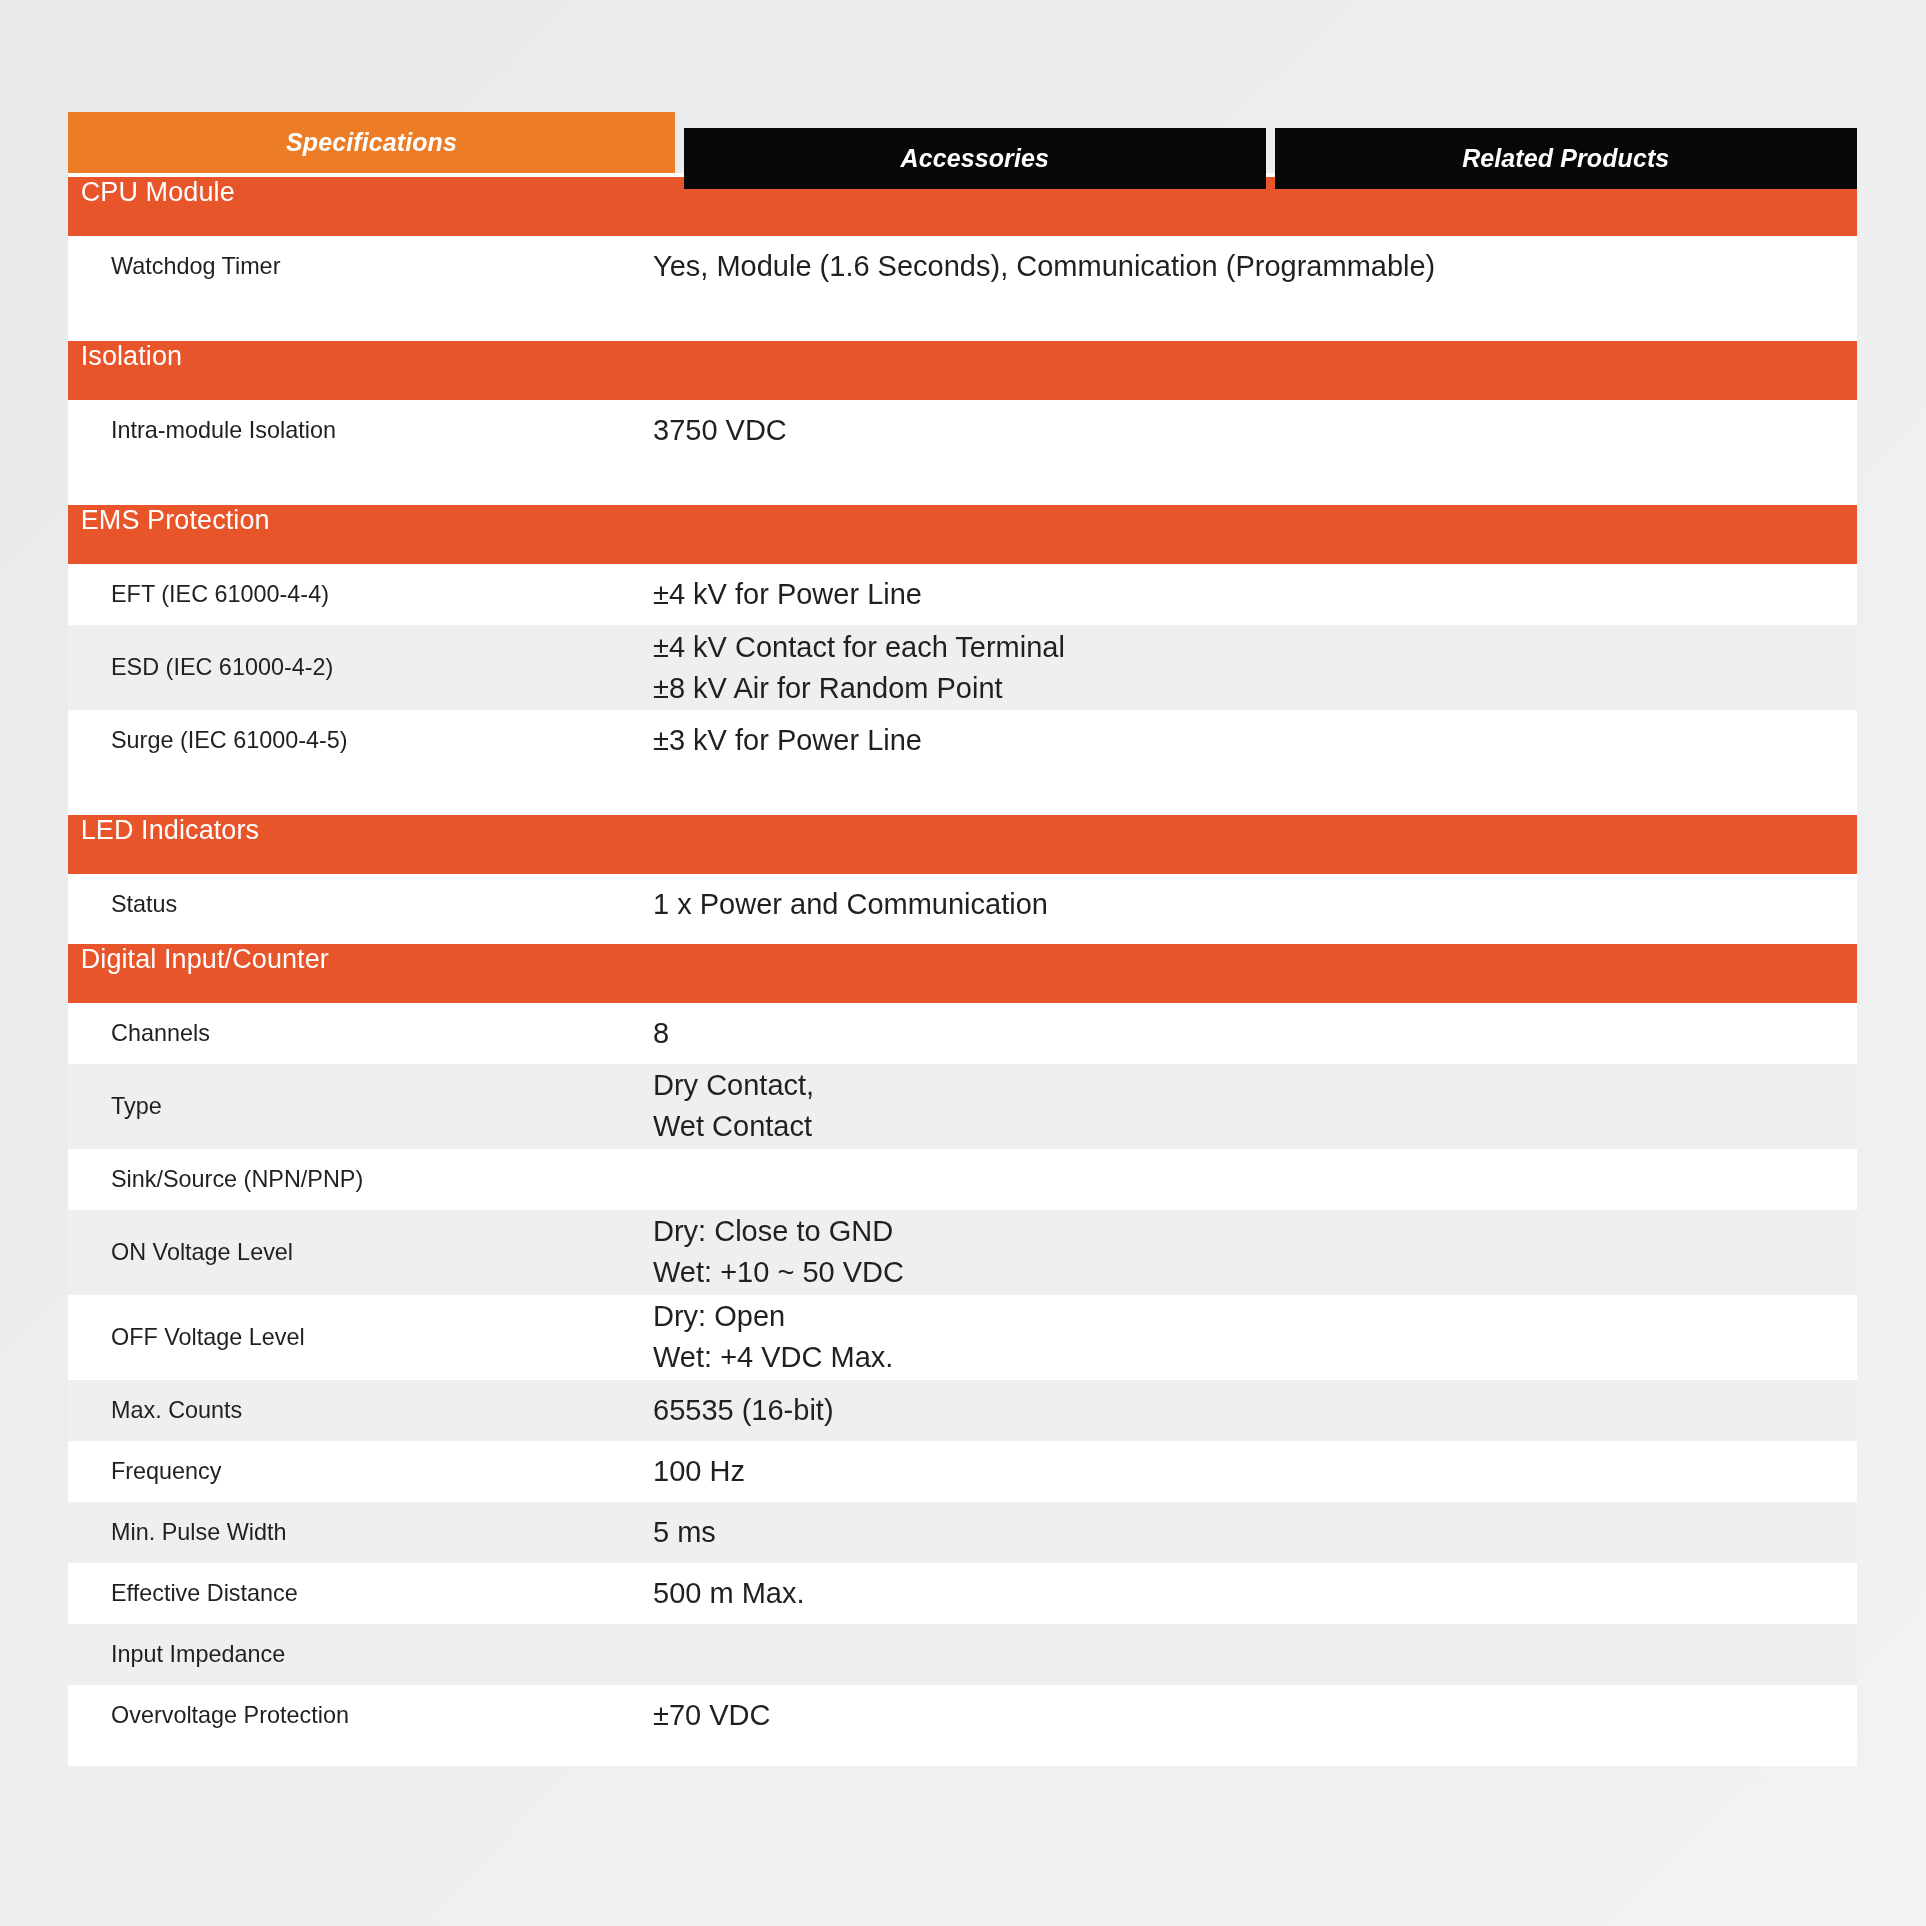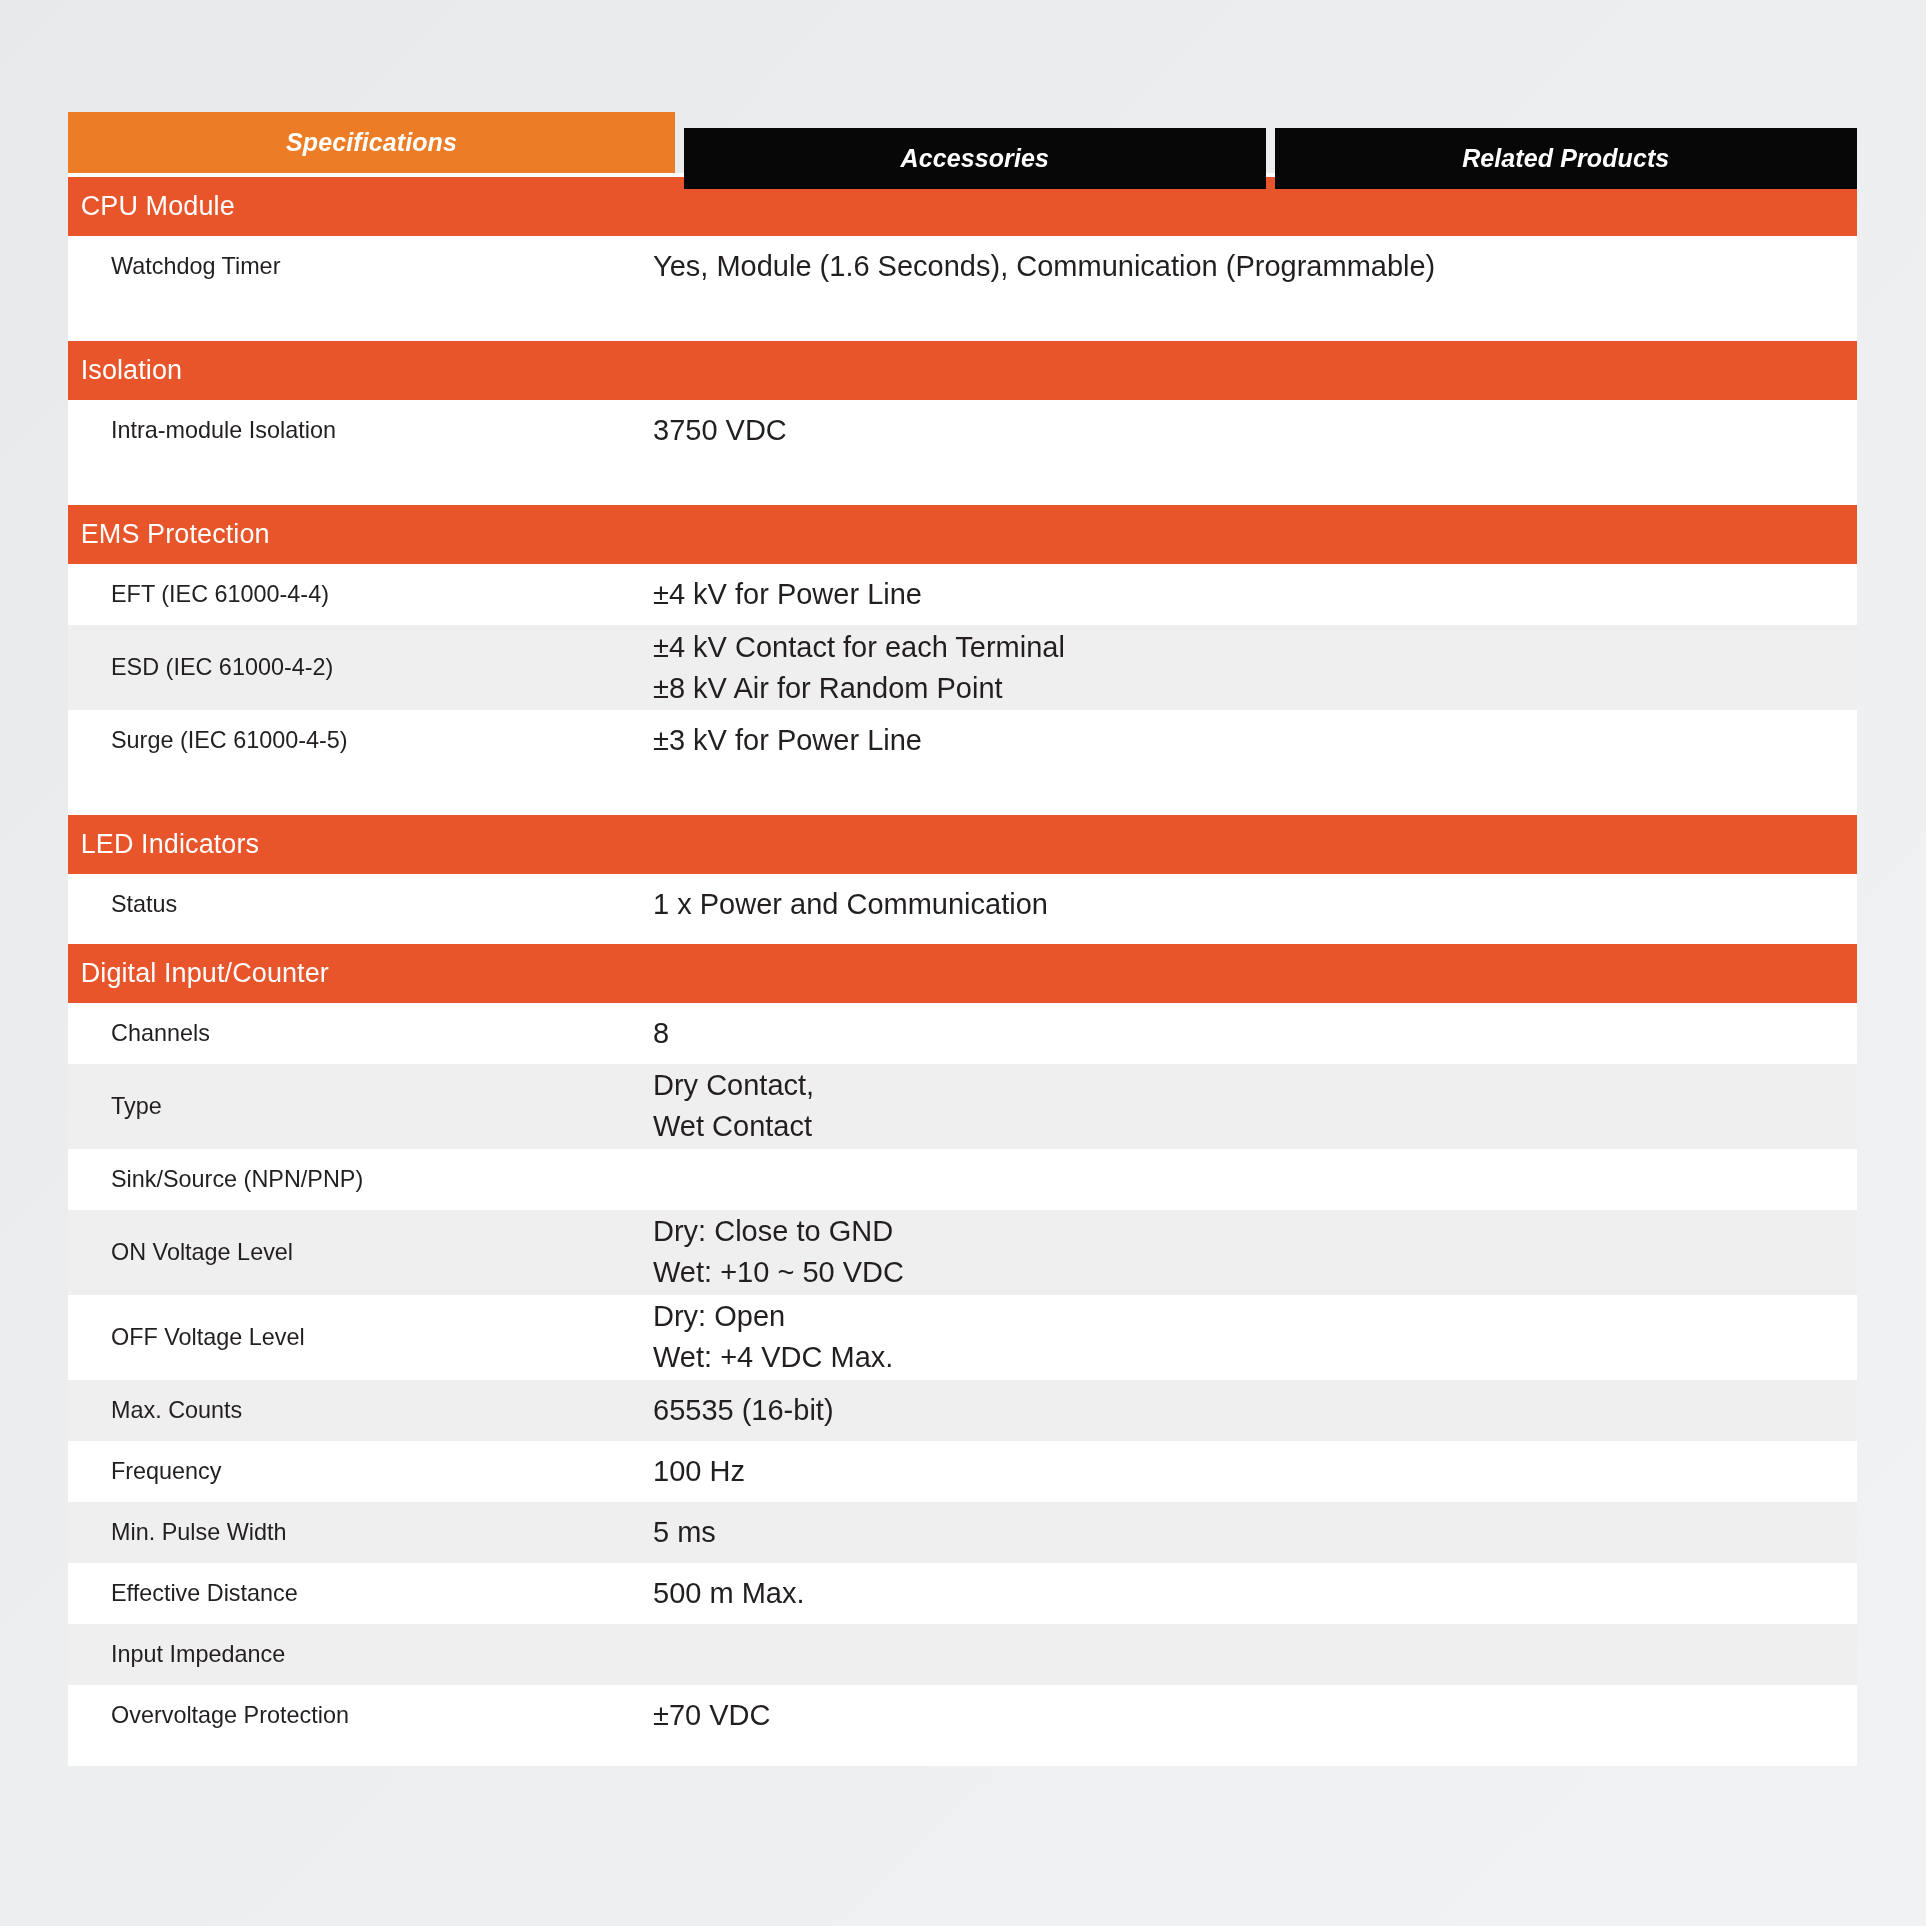--- a/index.html
+++ b/index.html
@@ -64,21 +64,21 @@
     width: 100%;
     background: #ffffff;
   }
   .section-header {
     background: #e8552a;
     color: #ffffff;
     font-size: 27px;
     font-weight: 400;
     height: 59px;
     display: flex;
-    align-items: center;
+    align-items: flex-start;
     padding-left: 12.7px;
     box-sizing: border-box;
     letter-spacing: 0.1px;
   }
 
   .spec-row {
     display: flex;
     align-items: center;
     min-height: 61px;
     background: #ffffff;

